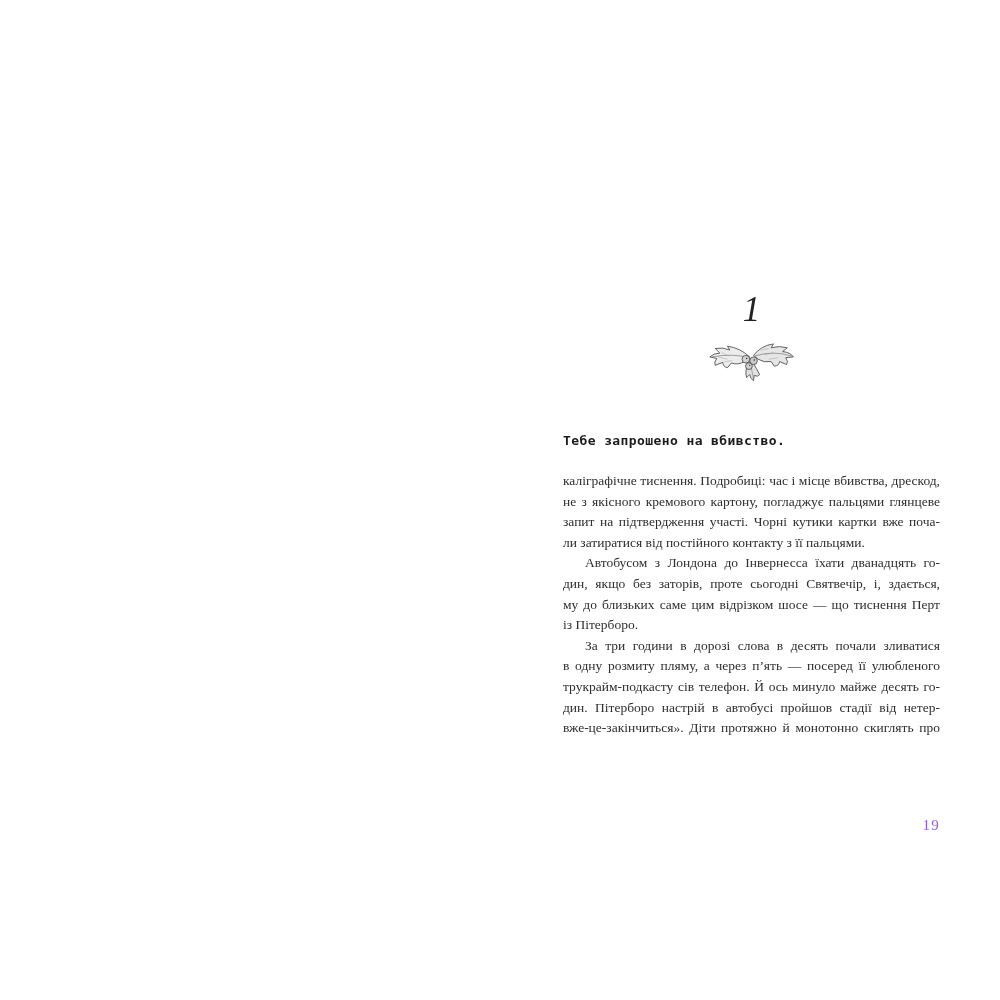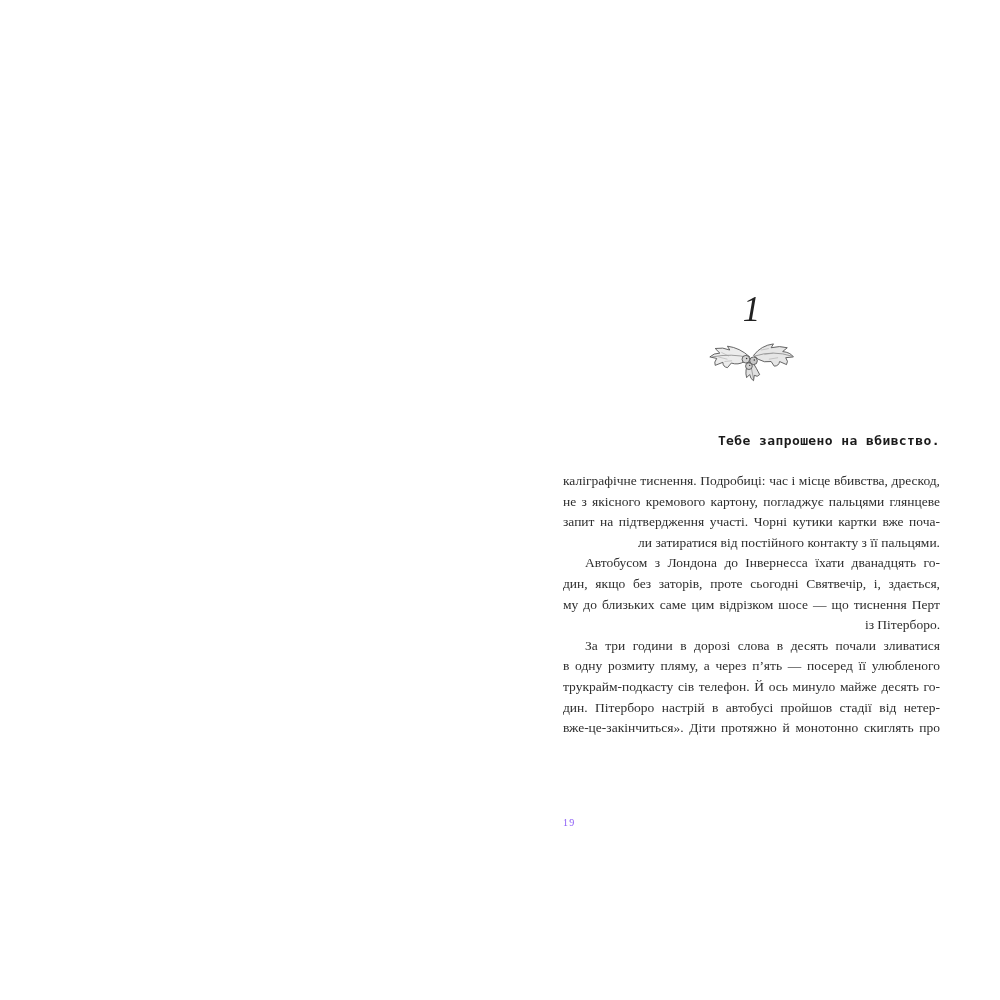--- a/index.html
+++ b/index.html
@@ -39,21 +39,21 @@
     top: 336px;
     left: 0;
     right: 0;
     text-align: center;
   }
   .invitation {
     position: absolute;
     top: 433px;
     left: 0;
     right: 0;
-    text-align: right;
+    text-align: left;
     font-family: "DejaVu Sans Mono", monospace;
     font-weight: bold;
     font-size: 13px;
     letter-spacing: 0.4px;
     color: #1b1b1b;
   }
   .body-text {
     position: absolute;
     top: 471px;
     left: 0;
@@ -64,32 +64,32 @@
   .line {
     height: 20.6px;
     line-height: 20.6px;
     overflow: hidden;
   }
   .line.just {
     text-align: justify;
     text-align-last: justify;
   }
   .line.left {
-    text-align: right;
+    text-align: left;
   }
   .line.indent {
     padding-left: 22px;
   }
   .page-number {
     position: absolute;
     top: 817px;
     left: 0;
     right: 0;
-    text-align: left;
-    font-size: 10px;
+    text-align: right;
+    font-size: 15px;
     letter-spacing: 1.2px;
     color: #8b5cf6;
   }
 </style>
 </head>
 <body>
 
 <div class="book-page">
   <div class="text-column">
 

